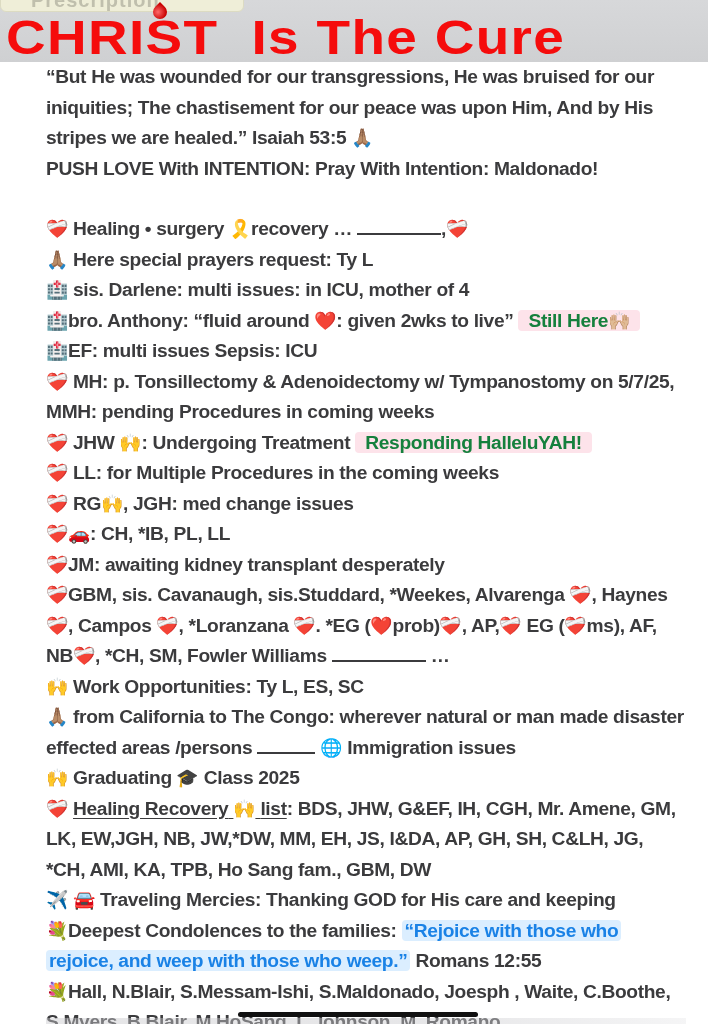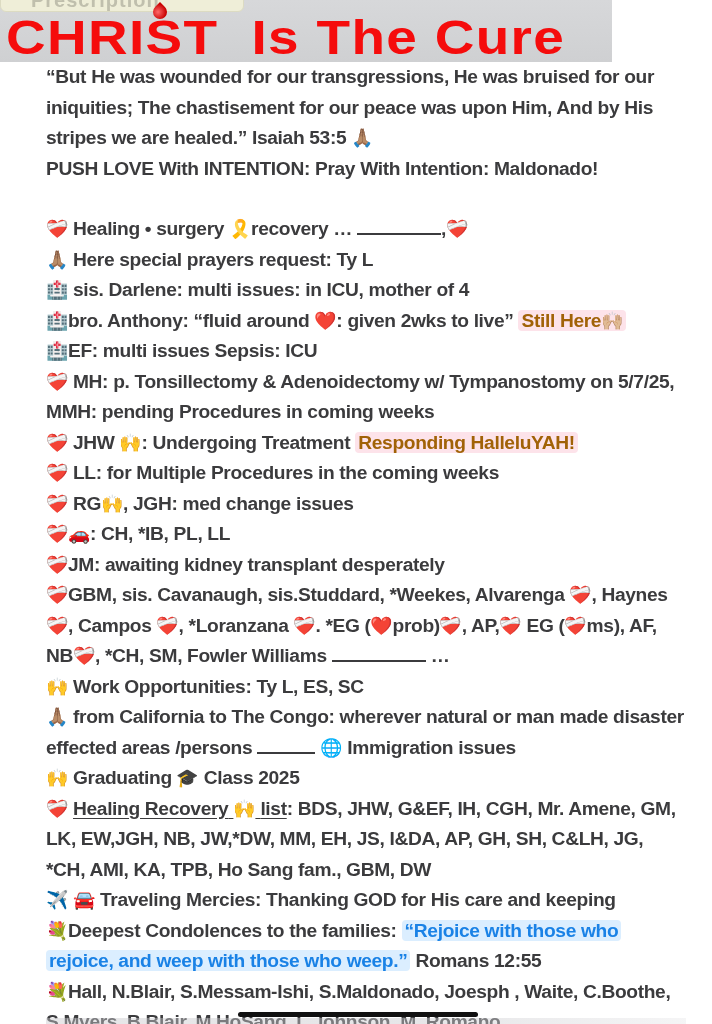--- a/index.html
+++ b/index.html
@@ -3,21 +3,21 @@
 <meta charset="utf-8">
 <style>
   html, body { margin: 0; padding: 0; }
   body {
     width: 712px; height: 1024px; overflow: hidden;
     background: #ffffff;
     font-family: "Liberation Sans", "DejaVu Sans", sans-serif;
     position: relative;
   }
   .banner {
-    position: absolute; left: 0; top: 0; width: 612px; height: 62px;
+    position: absolute; left: 0; top: 0; width: 708px; height: 62px;
     background: linear-gradient(#d7d8da, #cfd0d2);
     overflow: hidden;
   }
   .banner-tab {
     position: absolute; left: 0; top: -14px; width: 242px; height: 24px;
     background: #efeed8; border-radius: 0 0 6px 6px;
     border: 1px solid #dcdbc2;
   }
   .banner-tab span {
     position: absolute; left: 30px; top: 2px; font-size: 20px; font-weight: bold;
@@ -37,21 +37,21 @@
   }
   .content {
     position: absolute; left: 46px; top: 62px; width: 640px;
     color: #3b3b3d; font-size: 19.2px; font-weight: bold; line-height: 30.5px;
     letter-spacing: -0.35px;
   }
   .line { display: block; white-space: nowrap; }
   .wrap { white-space: normal; }
   .gap { height: 30px; }
   .em { font-weight: normal; font-size: 18px; display: inline-block; width: 22px; text-align: center; }
-  .hl-red { background: #fde3ea; color: #a16207; border-radius: 4px; padding: 0 3px; }
+  .hl-red { background: #fde3ea; color: #15803d; border-radius: 4px; padding: 0 10px; }
   .hl-blue { background: #dbeeff; color: #1a82e6; border-radius: 4px; padding: 0 3px; box-decoration-break: clone; -webkit-box-decoration-break: clone; }
   .ul { text-decoration: underline; text-underline-offset: 3px; }
   .small { font-size: 16px; }
   .blank { display: inline-block; border-bottom: 2px solid #3b3b3d; height: 17px; vertical-align: baseline; }
   .home-indicator {
     position: absolute; left: 238px; top: 1012px; width: 240px; height: 5px;
     background: #111; border-radius: 3px;
   }
   .cutoff {
     position: absolute; left: 46px; top: 1018px; width: 640px; height: 6px;

